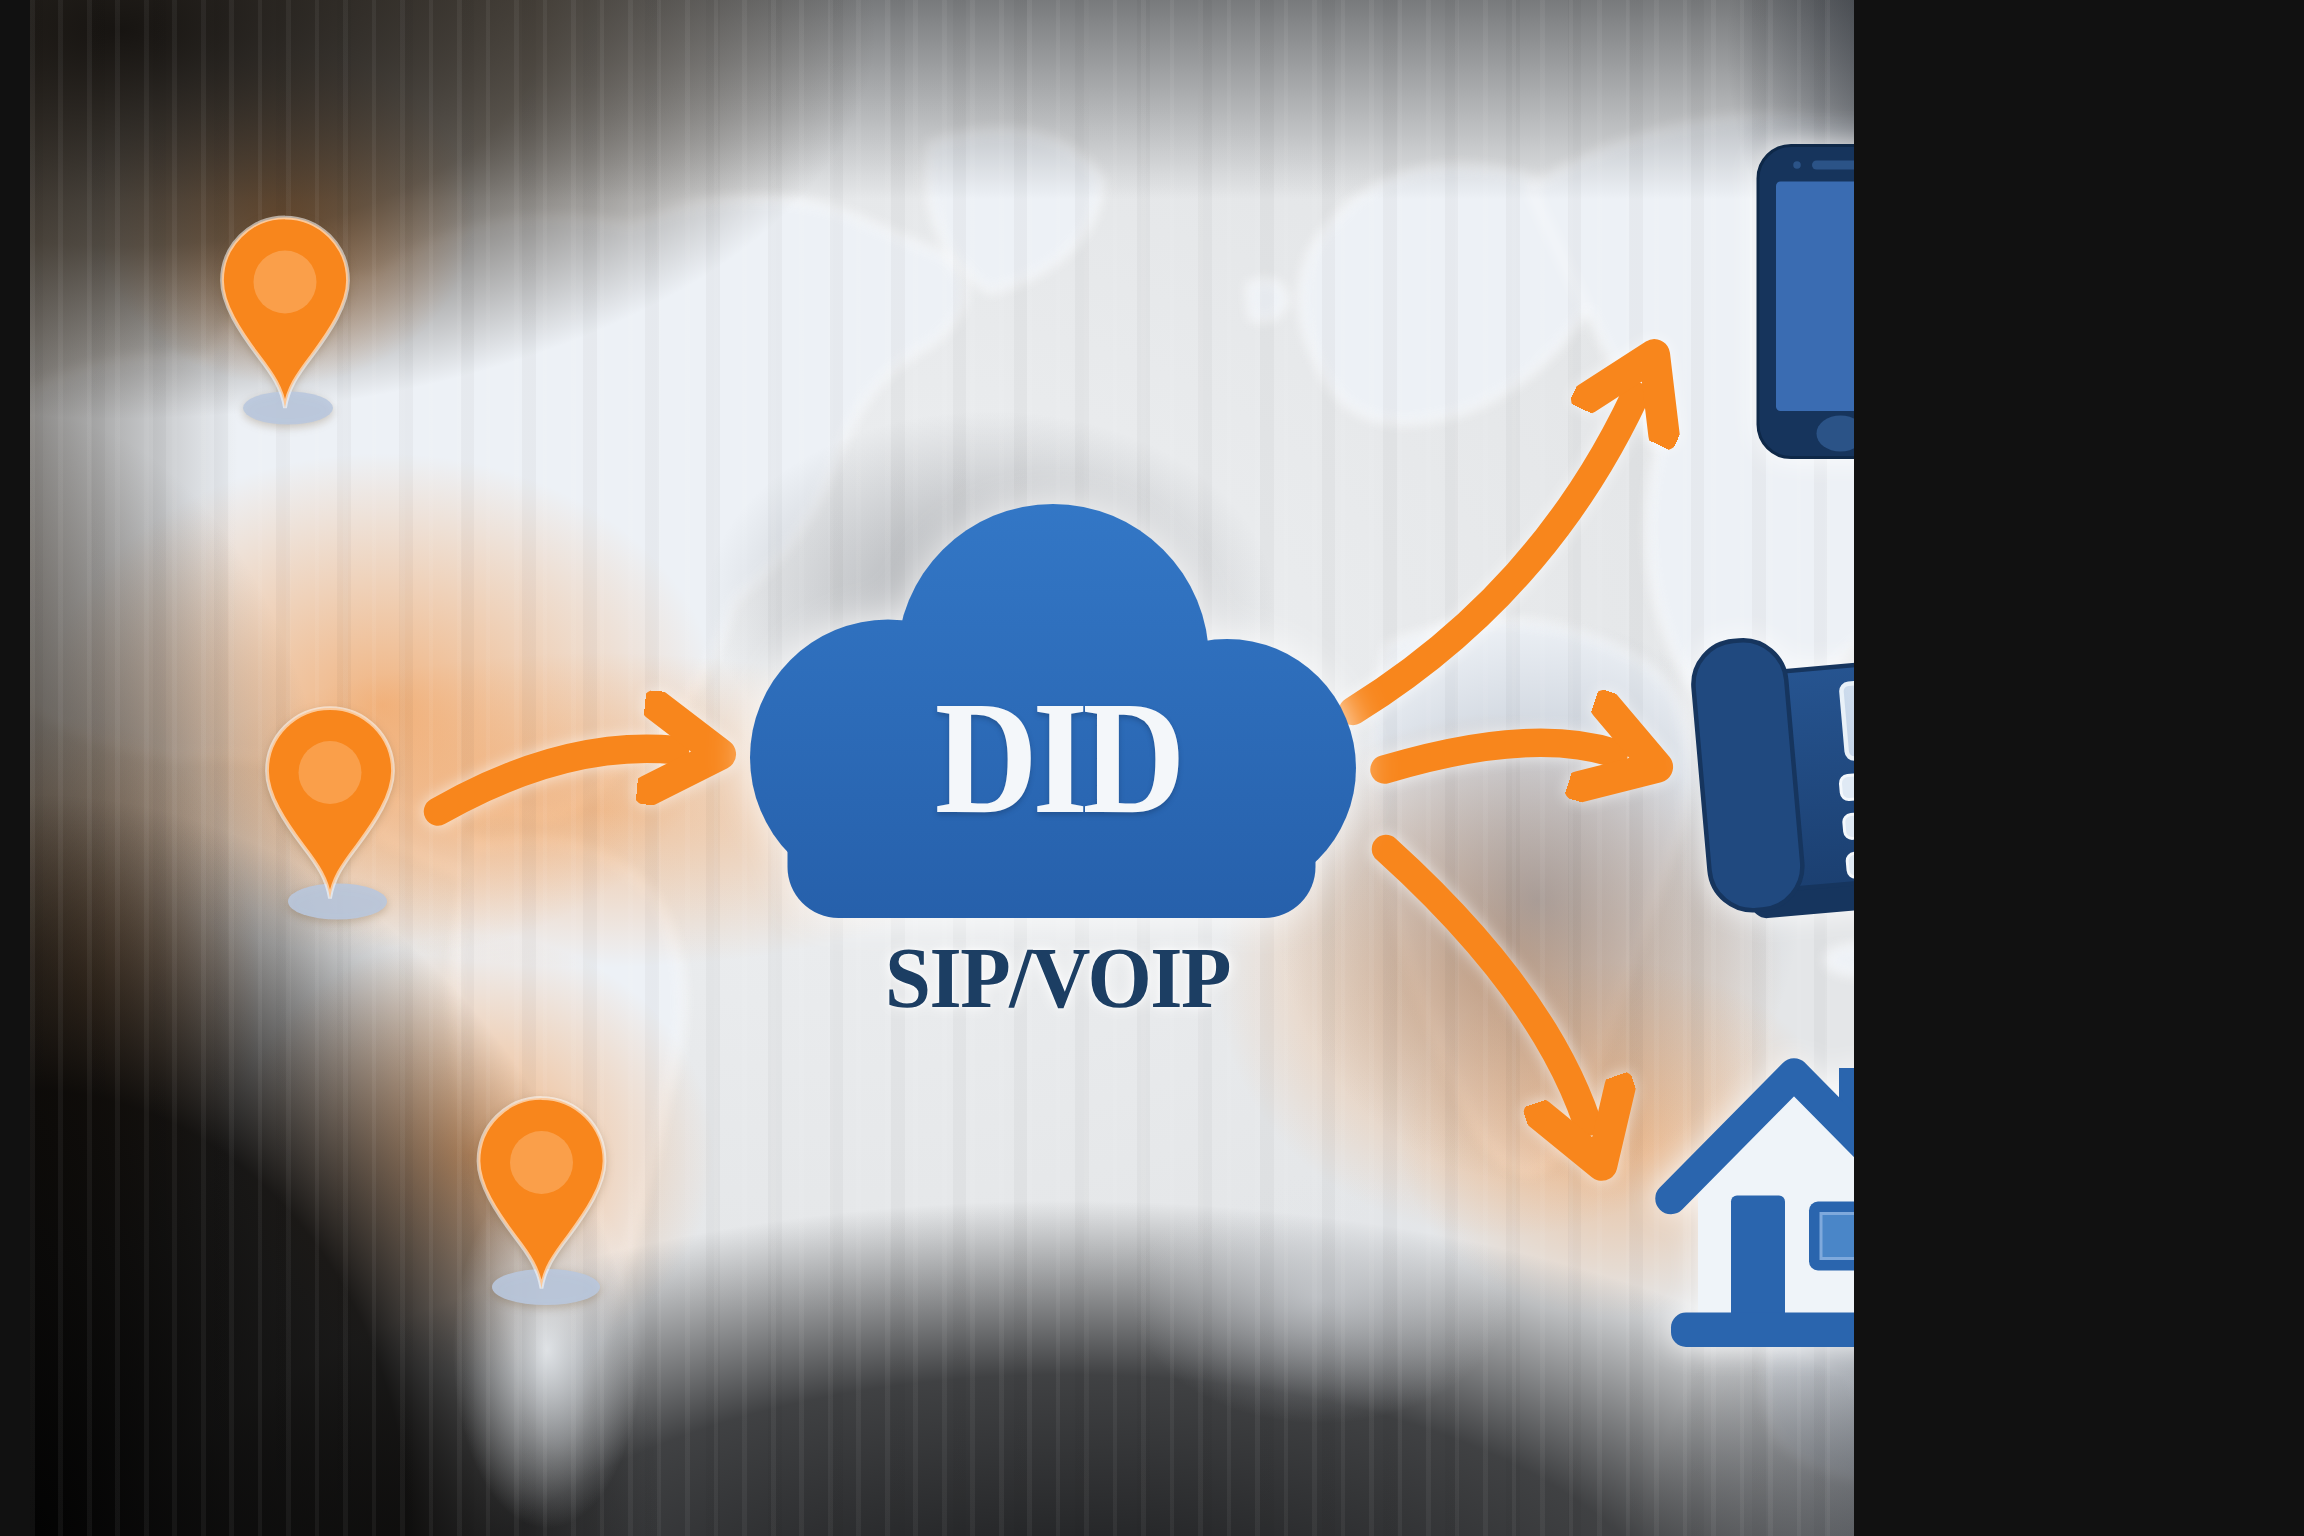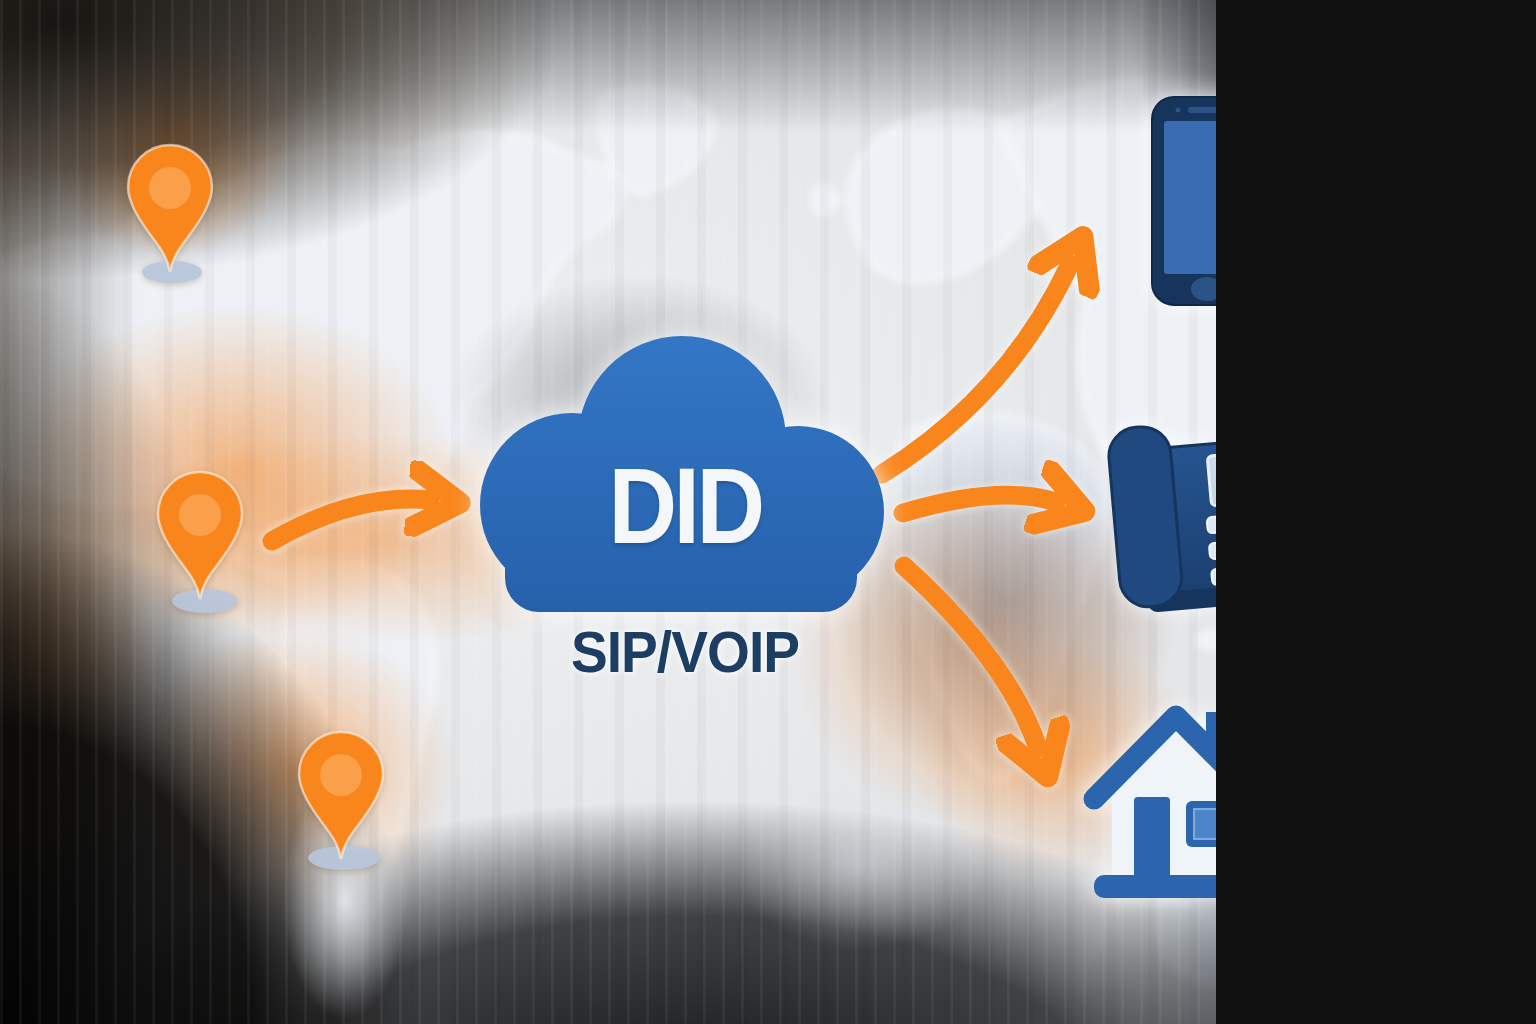--- a/index.html
+++ b/index.html
@@ -1,19 +1,20 @@
 <!DOCTYPE html>
 <html style="--orange: #F8861C; --orange_light: #FAA352; --cloud_blue: #2C6AB5; --navy: #16345C; --screen_blue: #3A6CB2; --signal_blue: #1D4A86; --icon_blue: #2A65AE; --window_blue: #4A86C8; --panel_light: #EFF4F9; --text_light: #F4F7FA; --text_navy: #1C3E63; --line_blue: #6F9DD3; --dashboard_frame: #2F6BBB; --pie_blue: #2D6CB8; --map_land: #EDF1F6; --map_ocean: #E4E6E8;"><head>
 <meta charset="utf-8">
 <style>
   html,body{margin:0;padding:0;background:#111;}
   .stage{
     position:relative;width:1216px;height:1024px;overflow:hidden;
-    font-family:Liberation Sans, sans-serif;
+    font-family:Liberation Serif, serif;
     background:radial-gradient(ellipse 900px 600px at 45% 45%, #eef0f2 0%, var(--map_ocean,#e4e6e8) 70%);
+    margin-left:20px;
   }
   .layer{position:absolute;inset:0;width:1536px;height:1024px;}
   svg.layer{display:block;}
 
   
   .map{filter:blur(4px);}
   .map-land{fill:var(--map_land,#edf1f6);stroke:#ffffff;stroke-width:2.5;stroke-opacity:.85;}
 
   
   .glows{

